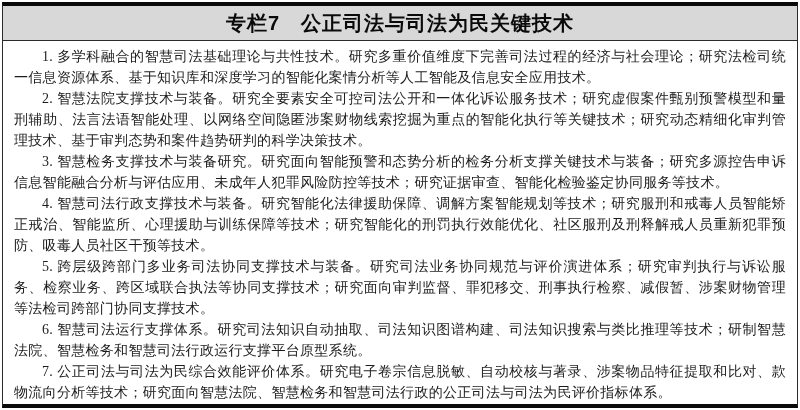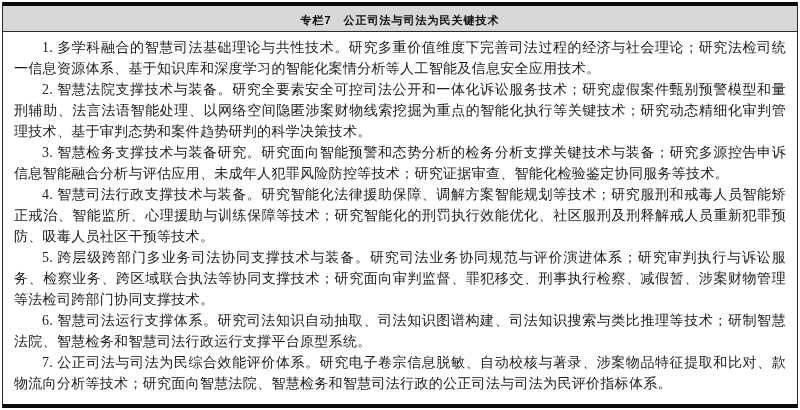--- a/index.html
+++ b/index.html
@@ -30,21 +30,21 @@
     box-sizing: border-box;
     background: #d8d8d8;
     border-bottom: 1px solid #2b2b2b;
     text-align: center;
     padding: 4px 0 3px 0;
     flex: 0 0 auto;
   }
   .panel-title {
     font-family: "Liberation Sans", "DejaVu Sans", sans-serif;
     font-weight: bold;
-    font-size: 11px;
+    font-size: 20px;
     letter-spacing: 1px;
     color: #0a0a0a;
   }
   .panel-body {
     box-sizing: border-box;
     flex: 1 1 auto;
     padding: 5px 11px 4px 11px;
     color: #1c1c1c;
   }
   .panel-body p {

